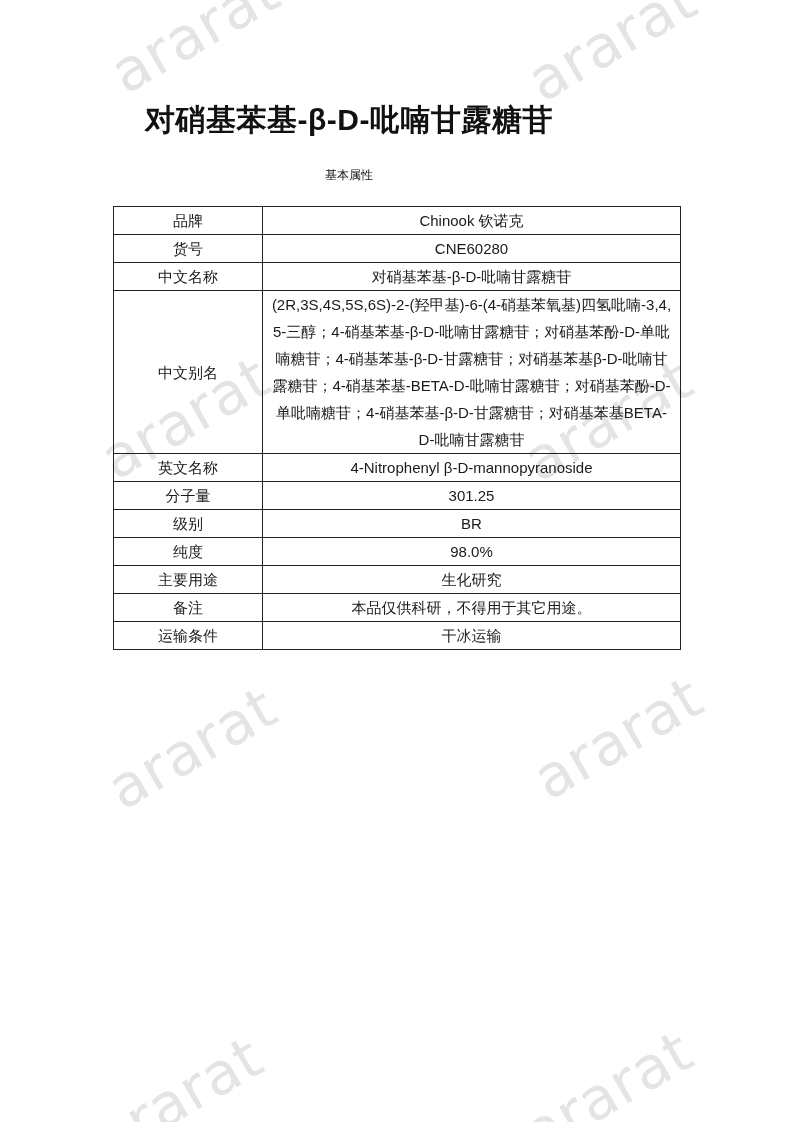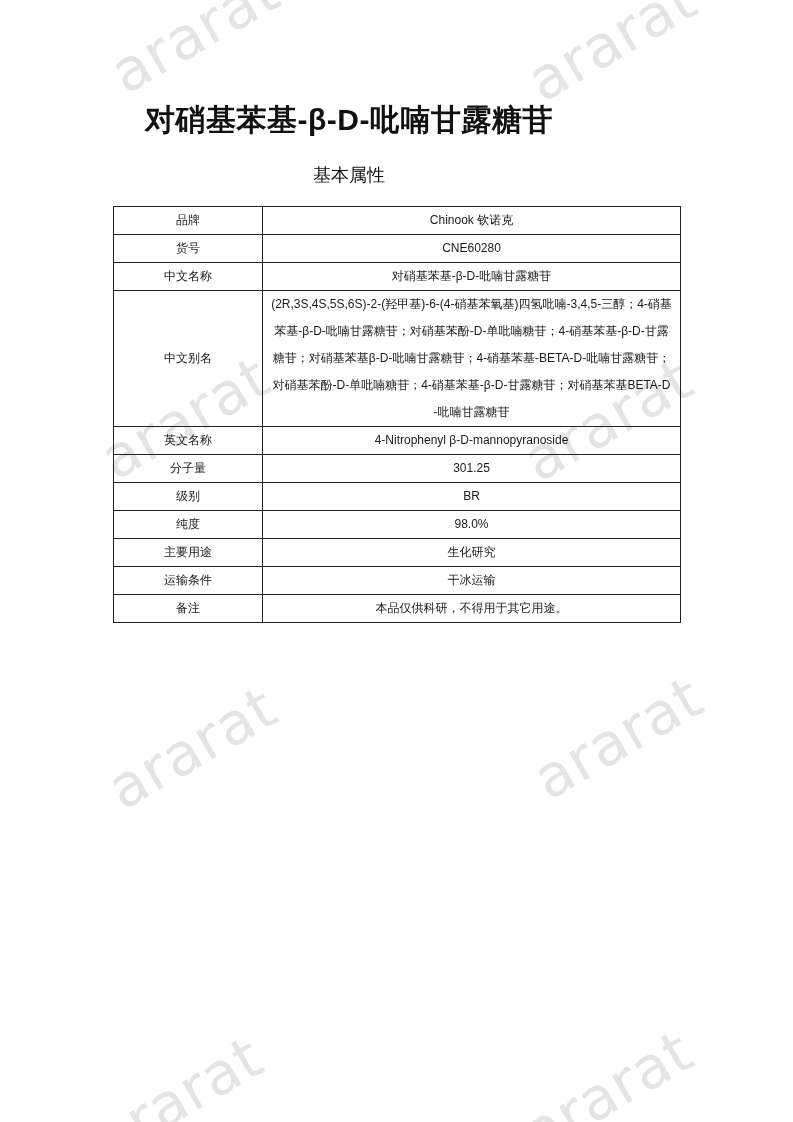--- a/index.html
+++ b/index.html
@@ -55,34 +55,34 @@
     padding-top: 100px;
     font-size: 30px;
     line-height: 40px;
     font-weight: 700;
     color: #111111;
     letter-spacing: 0.5px;
   }
   .section-heading {
     margin-top: 26px;
     margin-bottom: 0;
-    font-size: 18px;
+    font-size: 12px;
     line-height: 18px;
     color: #111111;
   }
   table.props {
     margin-top: 22px;
     border-collapse: collapse;
     table-layout: fixed;
     width: 568px;
     background: transparent;
   }
   table.props td {
     border: 1px solid #222222;
-    font-size: 12px;
+    font-size: 15px;
     line-height: 27px;
     padding: 0 8px;
     vertical-align: middle;
     background: transparent;
     word-break: break-all;
   }
   table.props td.label {
     width: 132px;
   }
 </style>
@@ -152,25 +152,25 @@
           </tr>
 
 
           <tr>
             <td class="label">主要用途</td>
             <td class="value">生化研究</td>
           </tr>
 
 
           <tr>
-            <td class="label">运输条件</td>
-            <td class="value">干冰运输</td>
+            <td class="label">备注</td>
+            <td class="value">本品仅供科研，不得用于其它用途。</td>
           </tr>
 
           <tr>
-            <td class="label">备注</td>
-            <td class="value">本品仅供科研，不得用于其它用途。</td>
+            <td class="label">运输条件</td>
+            <td class="value">干冰运输</td>
           </tr>
         </tbody>
     </table>
   </div>
 
 </div>
 
 </body></html>

